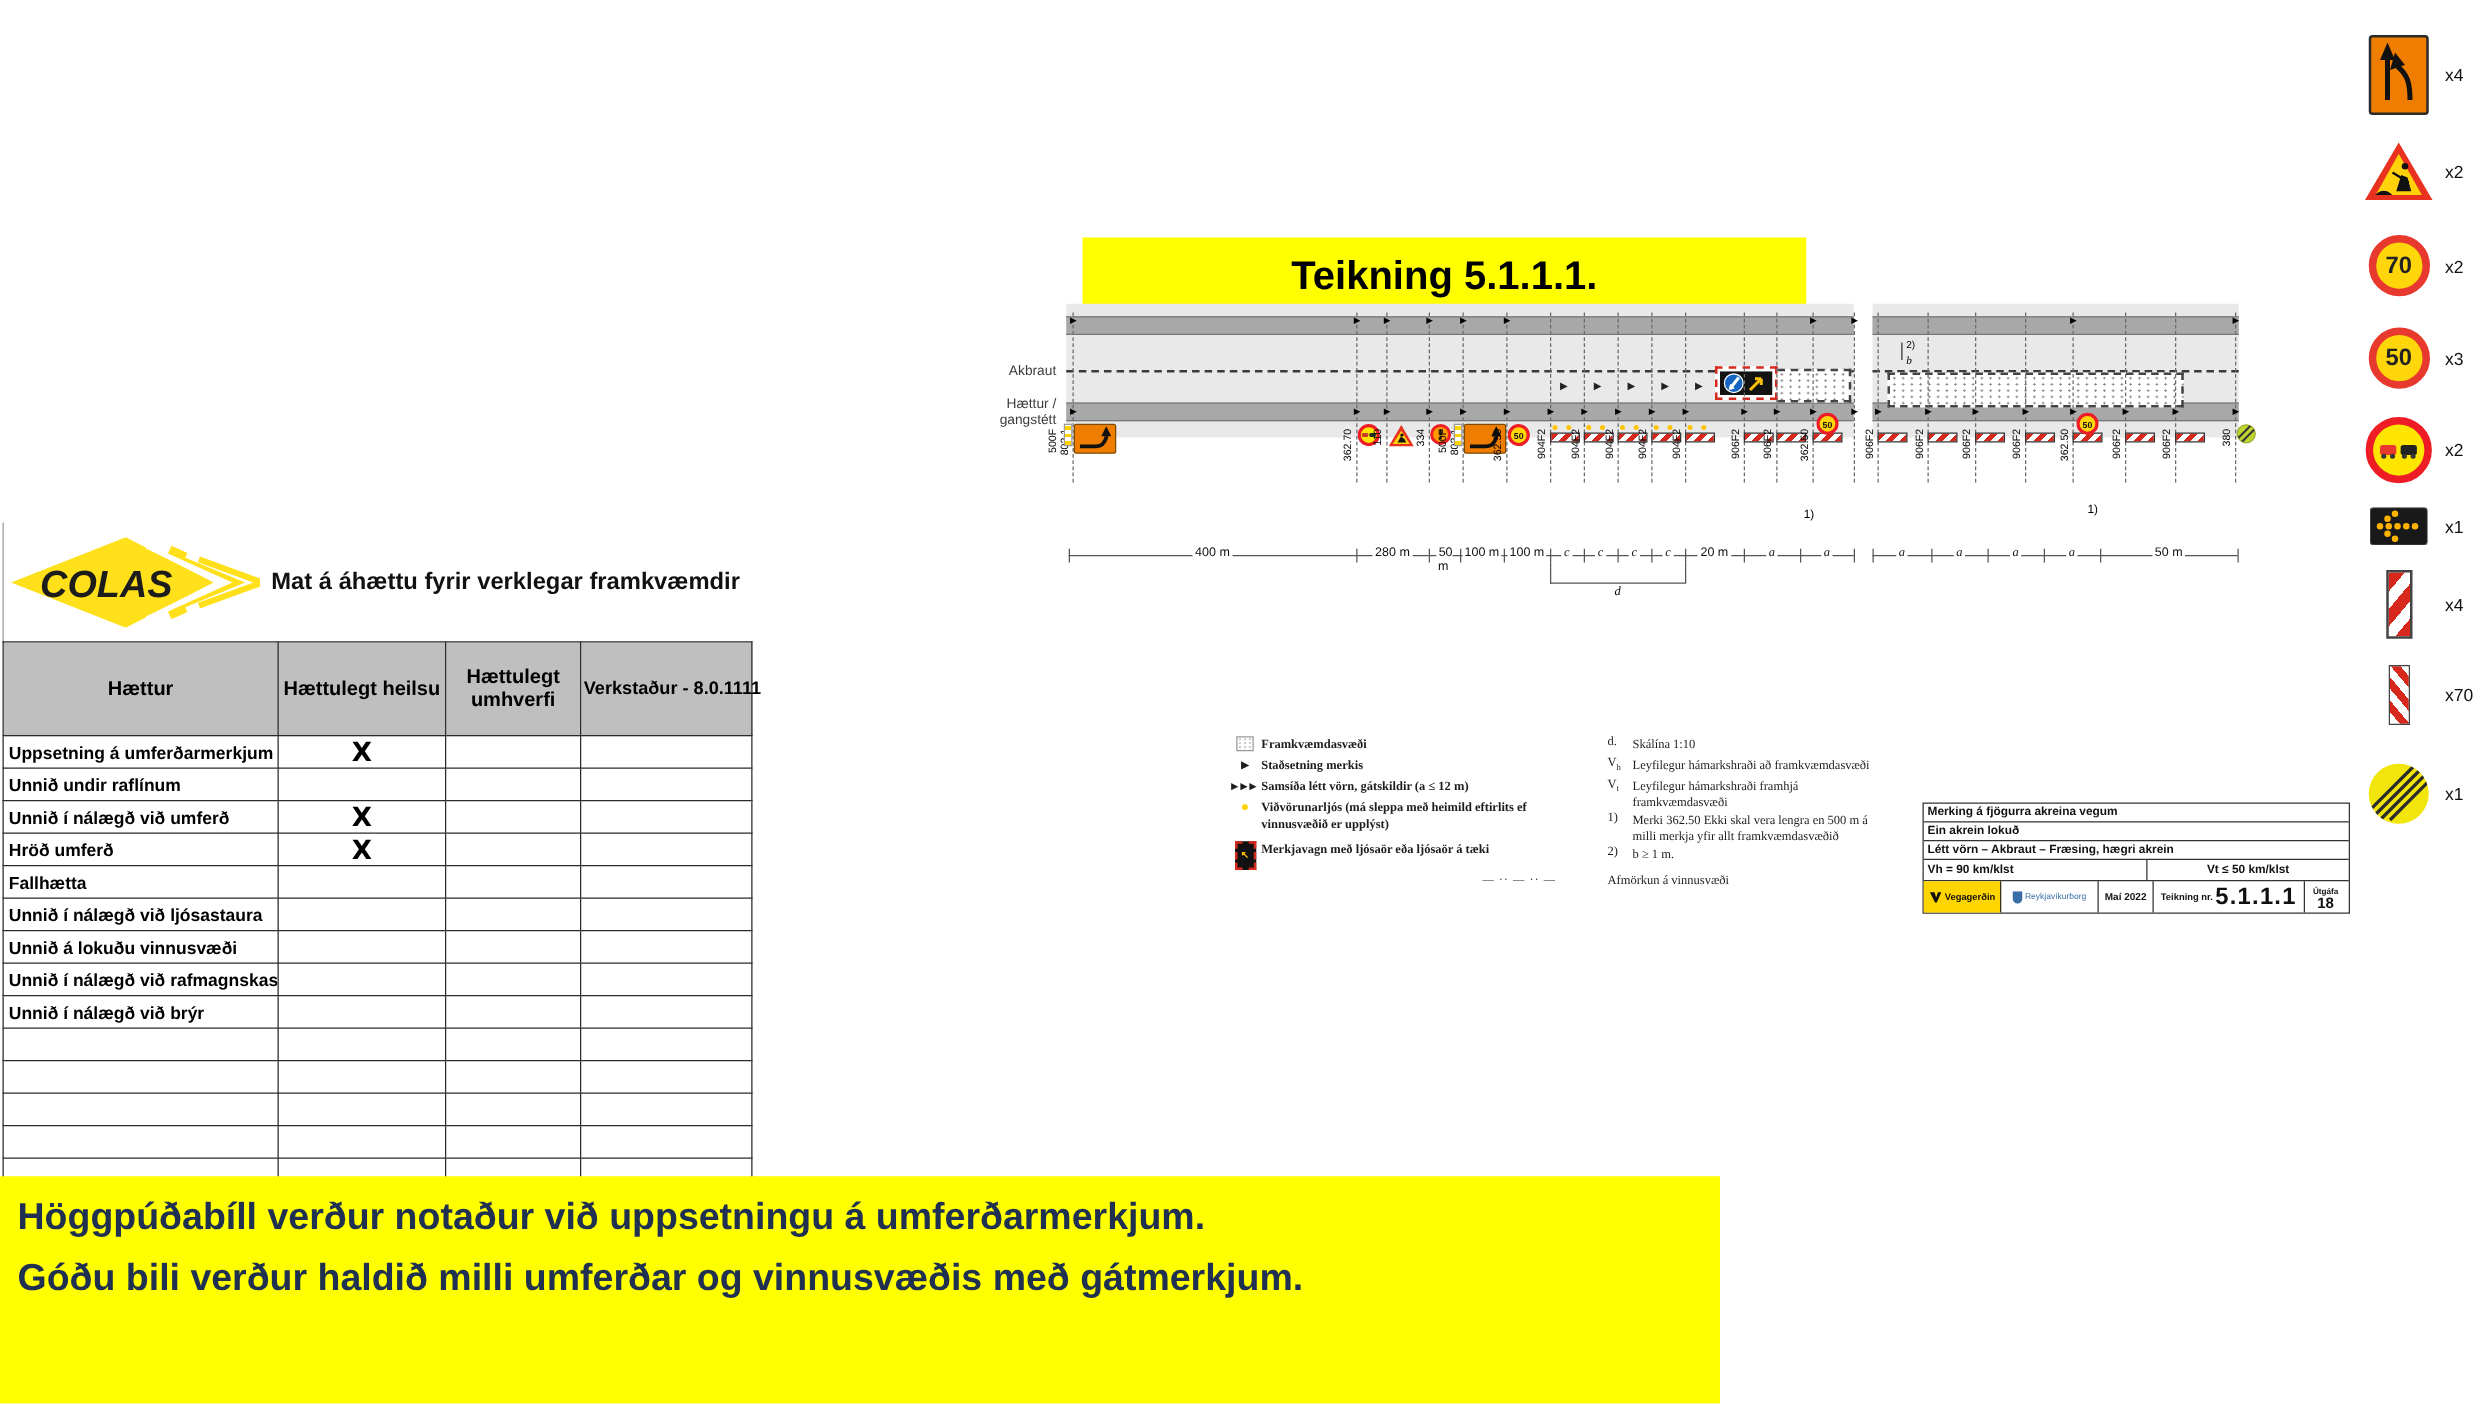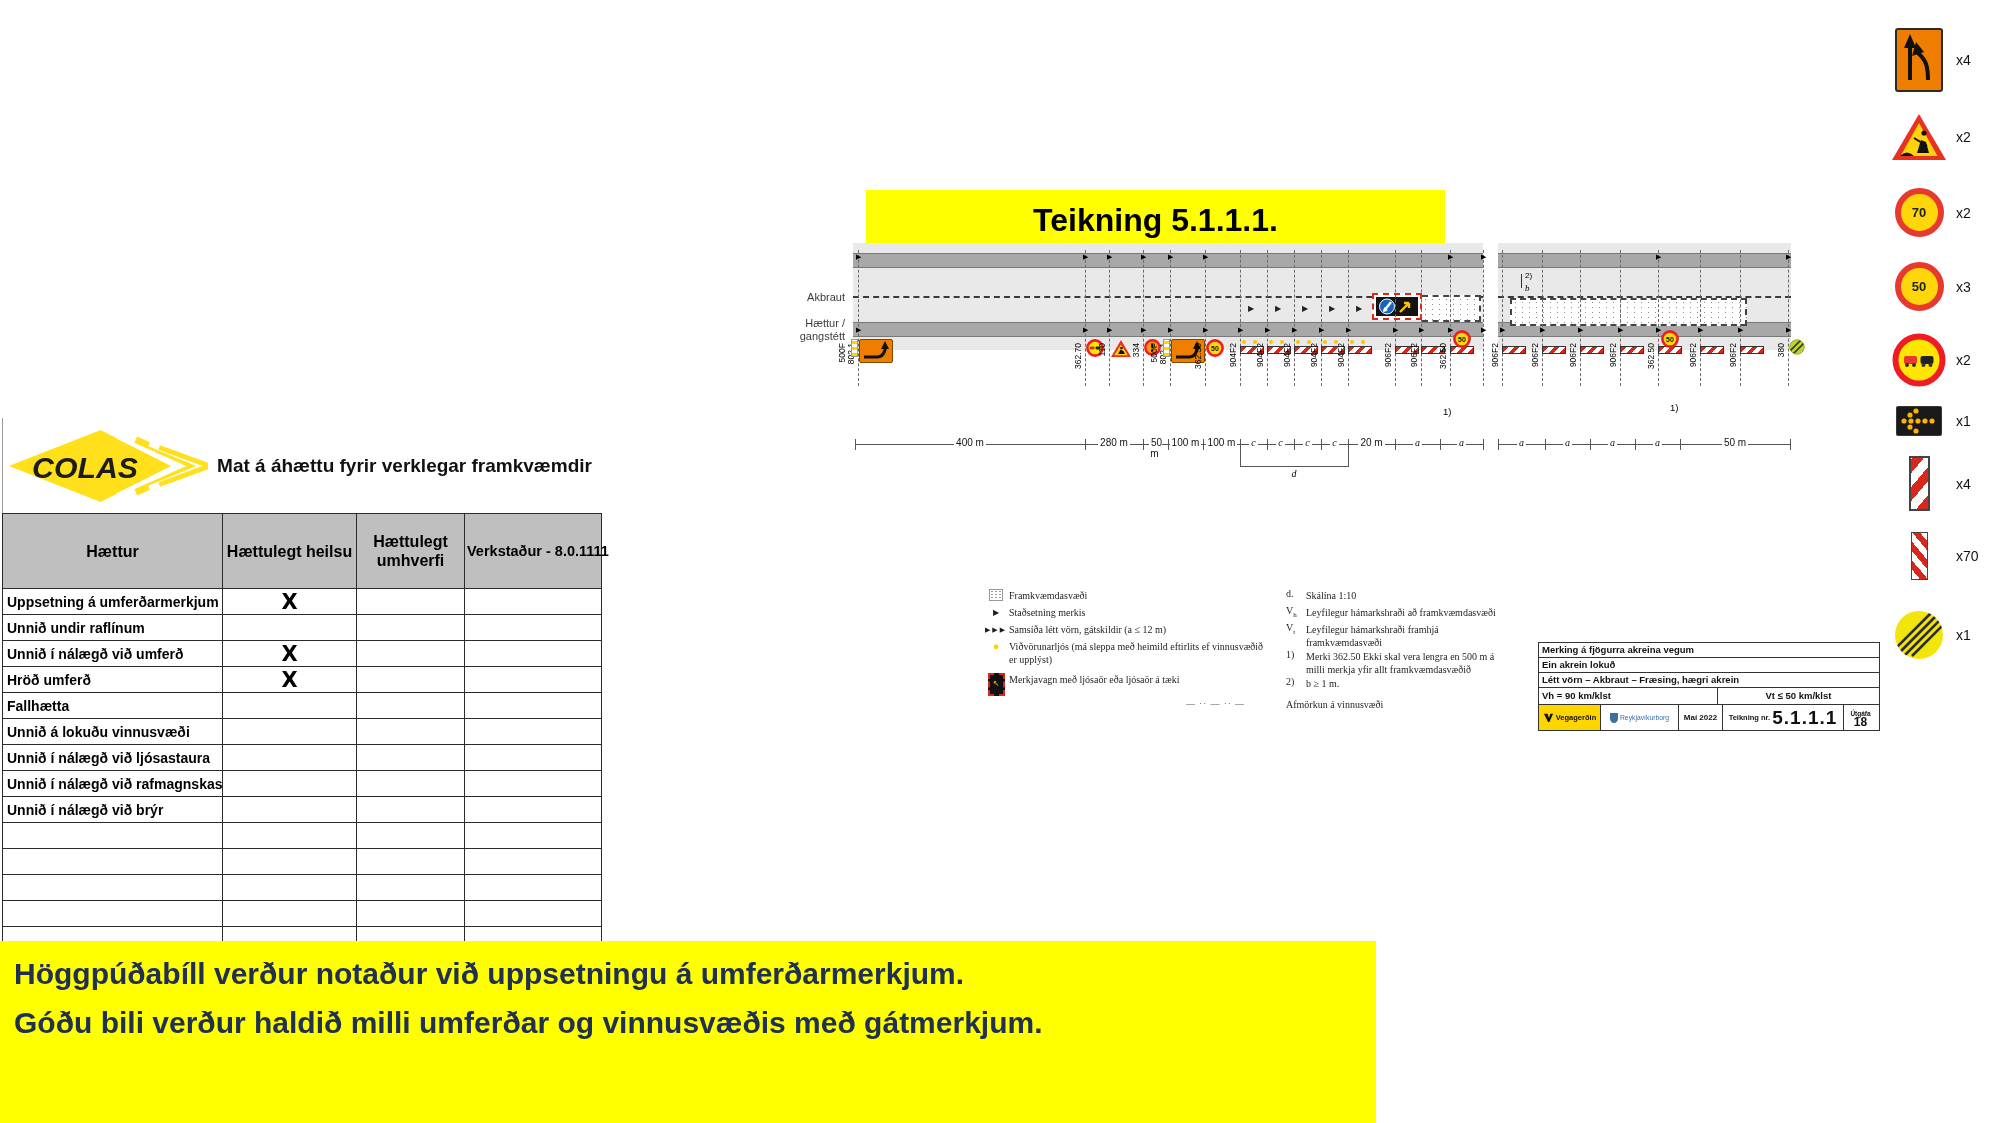--- a/index.html
+++ b/index.html
@@ -69,21 +69,21 @@
   .tbrow4 .c1{width:179px;padding-left:3px;border-right:1px solid #333;box-sizing:border-box}
   .tbrow4 .c2{flex:1;text-align:center}
   .tbrow5{display:flex;height:25px}
   .tbcell{border-right:1px solid #333;box-sizing:border-box;display:flex;align-items:center;justify-content:center;gap:2px;overflow:hidden}
 
   
   .tally{position:absolute;left:1890px;width:110px;display:flex;align-items:center}
   .tico{width:58px;display:flex;justify-content:center}
   .tcount{margin-left:8px;font-size:14px;color:#111}
   .spd{width:37px;height:37px;border:6px solid #e8392e;border-radius:50%;background:#ffd60a;
-       display:flex;align-items:center;justify-content:center;font-size:13px;font-weight:800;color:#222}
+       display:flex;align-items:center;justify-content:center;font-size:19px;font-weight:800;color:#222}
   .barL{width:21px;height:55px;border:2px solid #444;box-sizing:border-box;
         background:repeating-linear-gradient(-50deg,#d7281e 0 9px,#fff 9px 18px)}
   .barS{width:17px;height:48px;border:1.5px solid #444;box-sizing:border-box;
         background:repeating-linear-gradient(50deg,#fff 0 6px,#d7281e 6px 12px)}
 </style>
 </head>
 <body>
 
 <div class="page">
 
@@ -139,27 +139,27 @@
             <td class="xc"></td>
             <td class="xc"></td>
           </tr>
           <tr>
             <td>Fallhætta</td>
             <td class="xc"></td>
             <td class="xc"></td>
             <td class="xc"></td>
           </tr>
           <tr>
+            <td>Unnið í nálægð við ljósastaura</td>
+            <td class="xc"></td>
+            <td class="xc"></td>
+            <td class="xc"></td>
+          </tr>
+          <tr>
             <td>Unnið á lokuðu vinnusvæði</td>
-            <td class="xc"></td>
-            <td class="xc"></td>
-            <td class="xc"></td>
-          </tr>
-          <tr>
-            <td>Unnið í nálægð við ljósastaura</td>
             <td class="xc"></td>
             <td class="xc"></td>
             <td class="xc"></td>
           </tr>
           <tr>
             <td>Unnið í nálægð við rafmagnskassa</td>
             <td class="xc"></td>
             <td class="xc"></td>
             <td class="xc"></td>
           </tr>
@@ -481,21 +481,21 @@
       <div class="dimtick" style="left: 1790px;"></div>
       <div style="position: absolute; left: 1240px; top: 450px; width: 1px; height: 17px; background: rgb(85, 85, 85);"></div>
       <div style="position: absolute; left: 1348px; top: 450px; width: 1px; height: 17px; background: rgb(85, 85, 85);"></div>
       <div style="position: absolute; left: 1240px; top: 466px; width: 108px; height: 1px; background: rgb(85, 85, 85);"></div>
       <div class="serif" style="position: absolute; left: 1240px; top: 468px; width: 108px; text-align: center; font-style: italic; font-size: 10px;">d</div>
       <div style="position: absolute; left: 1443px; top: 406px; font-size: 9.5px;">1)</div>
       <div style="position: absolute; left: 1670px; top: 402px; font-size: 9.5px;">1)</div>
       <div style="position: absolute; left: 1521px; top: 274px; width: 1px; height: 14px; background: rgb(51, 51, 51);"></div>
       <div style="position: absolute; left: 1525px; top: 271px; font-size: 8px;">2)</div>
       <div class="serif" style="position: absolute; left: 1525px; top: 283px; font-size: 9px; font-style: italic;">b</div>
-      <div class="legend" style="left: 983px; top: 588px; width: 300px;">
+      <div class="legend" style="left: 983px; top: 588px; width: 300px; font-weight: bold;">
         <div class="lrow">
           <div class="lic"><span style="display:inline-block;width:12px;height:10px;border:1px solid #999;background-image:radial-gradient(circle,#999 0.7px,transparent 0.9px);background-size:4px 3px"></span></div>
           <div class="ltx" style="width: 260px;">Framkvæmdasvæði</div>
         </div>
         <div class="lrow">
           <div class="lic"><span style="font-size:8px">▶</span></div>
           <div class="ltx" style="width: 260px;">Staðsetning merkis</div>
         </div>
         <div class="lrow">
           <div class="lic"><span style="font-size:7px;letter-spacing:2px">▶▶▶</span></div>

